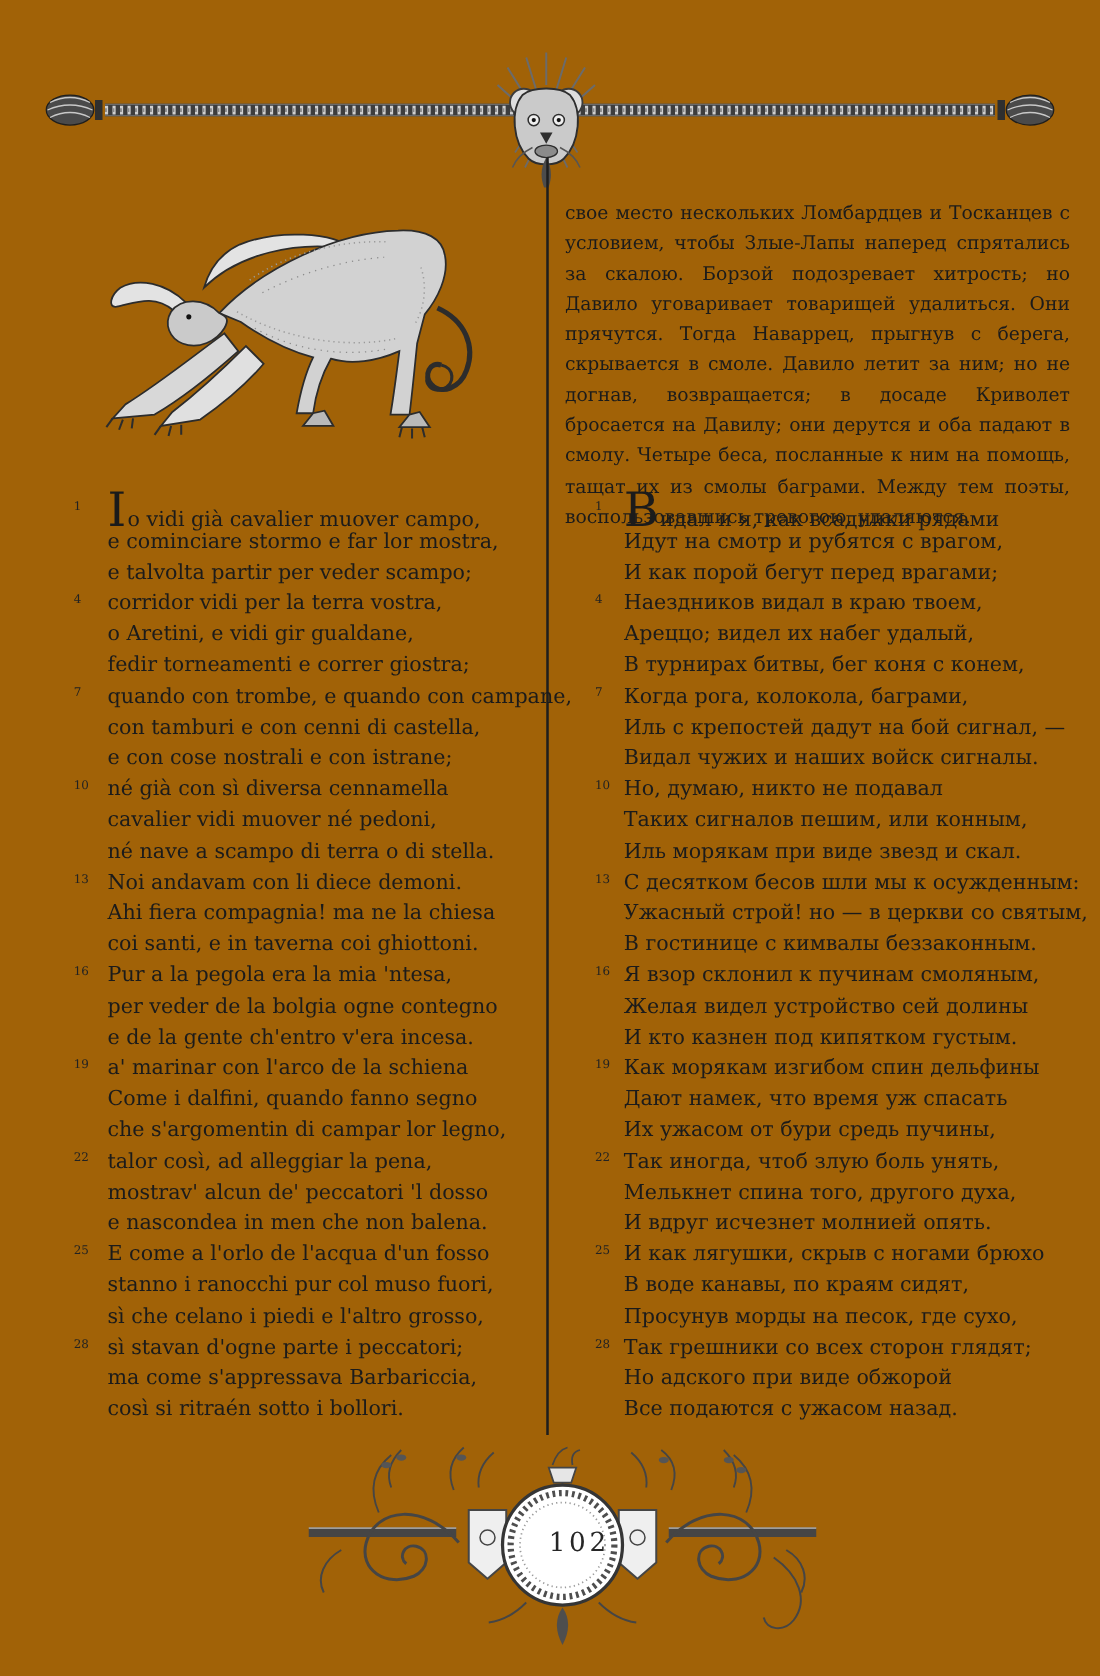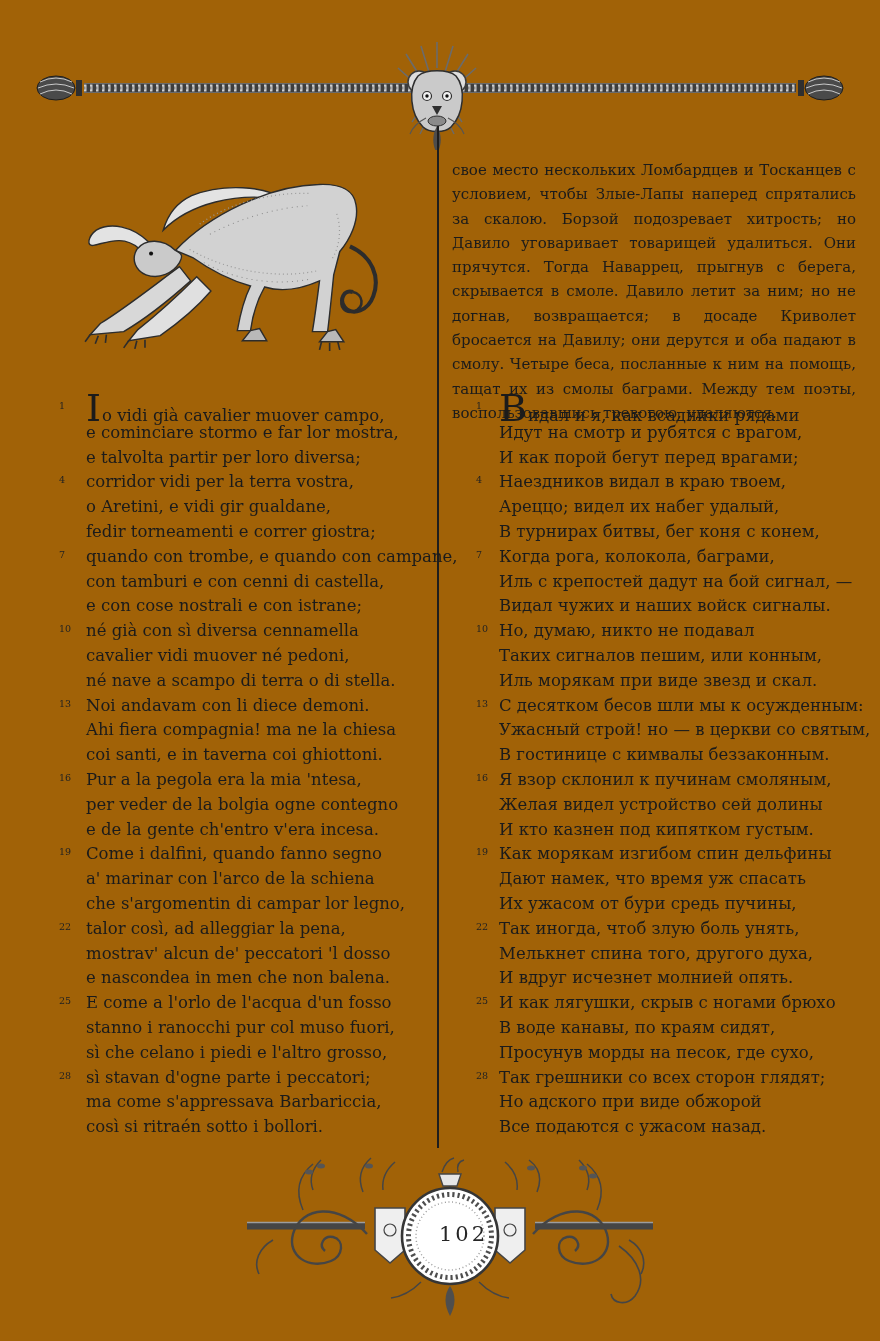--- a/index.html
+++ b/index.html
@@ -95,21 +95,21 @@
     </g>
   </svg>
 
   <div class="prose">свое место нескольких Ломбардцев и Тосканцев с условием, чтобы Злые-Лапы наперед спрятались за скалою. Борзой подозревает хитрость; но Давило уговаривает товарищей удалиться. Они прячутся. Тогда Наваррец, прыгнув с берега, скрывается в смоле. Давило летит за ним; но не догнав, возвращается; в досаде Криволет бросается на Давилу; они дерутся и оба падают в смолу. Четыре беса, посланные к ним на помощь, тащат их из смолы баграми. Между тем поэты, воспользовавшись тревогою, удаляются.</div>
 
   <div class="col col-it" id="verse-it">
       <div class="tercet">
         <span class="tnum">1</span>
         <div class="vline"><span class="initial">I</span><span>o vidi già cavalier muover campo,</span></div>
         <div class="vline">e cominciare stormo e far lor mostra,</div>
-        <div class="vline">e talvolta partir per loro diversa;</div>
+        <div class="vline">e talvolta partir per veder scampo;</div>
       </div>
       <div class="tercet">
         <span class="tnum">4</span>
         <div class="vline">corridor vidi per la terra vostra,</div>
         <div class="vline">o Aretini, e vidi gir gualdane,</div>
         <div class="vline">fedir torneamenti e correr giostra;</div>
       </div>
       <div class="tercet">
         <span class="tnum">7</span>
         <div class="vline">quando con trombe, e quando con campane,</div>
@@ -129,22 +129,22 @@
         <div class="vline">coi santi, e in taverna coi ghiottoni.</div>
       </div>
       <div class="tercet">
         <span class="tnum">16</span>
         <div class="vline">Pur a la pegola era la mia 'ntesa,</div>
         <div class="vline">per veder de la bolgia ogne contegno</div>
         <div class="vline">e de la gente ch'entro v'era incesa.</div>
       </div>
       <div class="tercet">
         <span class="tnum">19</span>
+        <div class="vline">a' marinar con l'arco de la schiena</div>
         <div class="vline">Come i dalfini, quando fanno segno</div>
-        <div class="vline">a' marinar con l'arco de la schiena</div>
         <div class="vline">che s'argomentin di campar lor legno,</div>
       </div>
       <div class="tercet">
         <span class="tnum">22</span>
         <div class="vline">talor così, ad alleggiar la pena,</div>
         <div class="vline">mostrav' alcun de' peccatori 'l dosso</div>
         <div class="vline">e nascondea in men che non balena.</div>
       </div>
       <div class="tercet">
         <span class="tnum">25</span>

